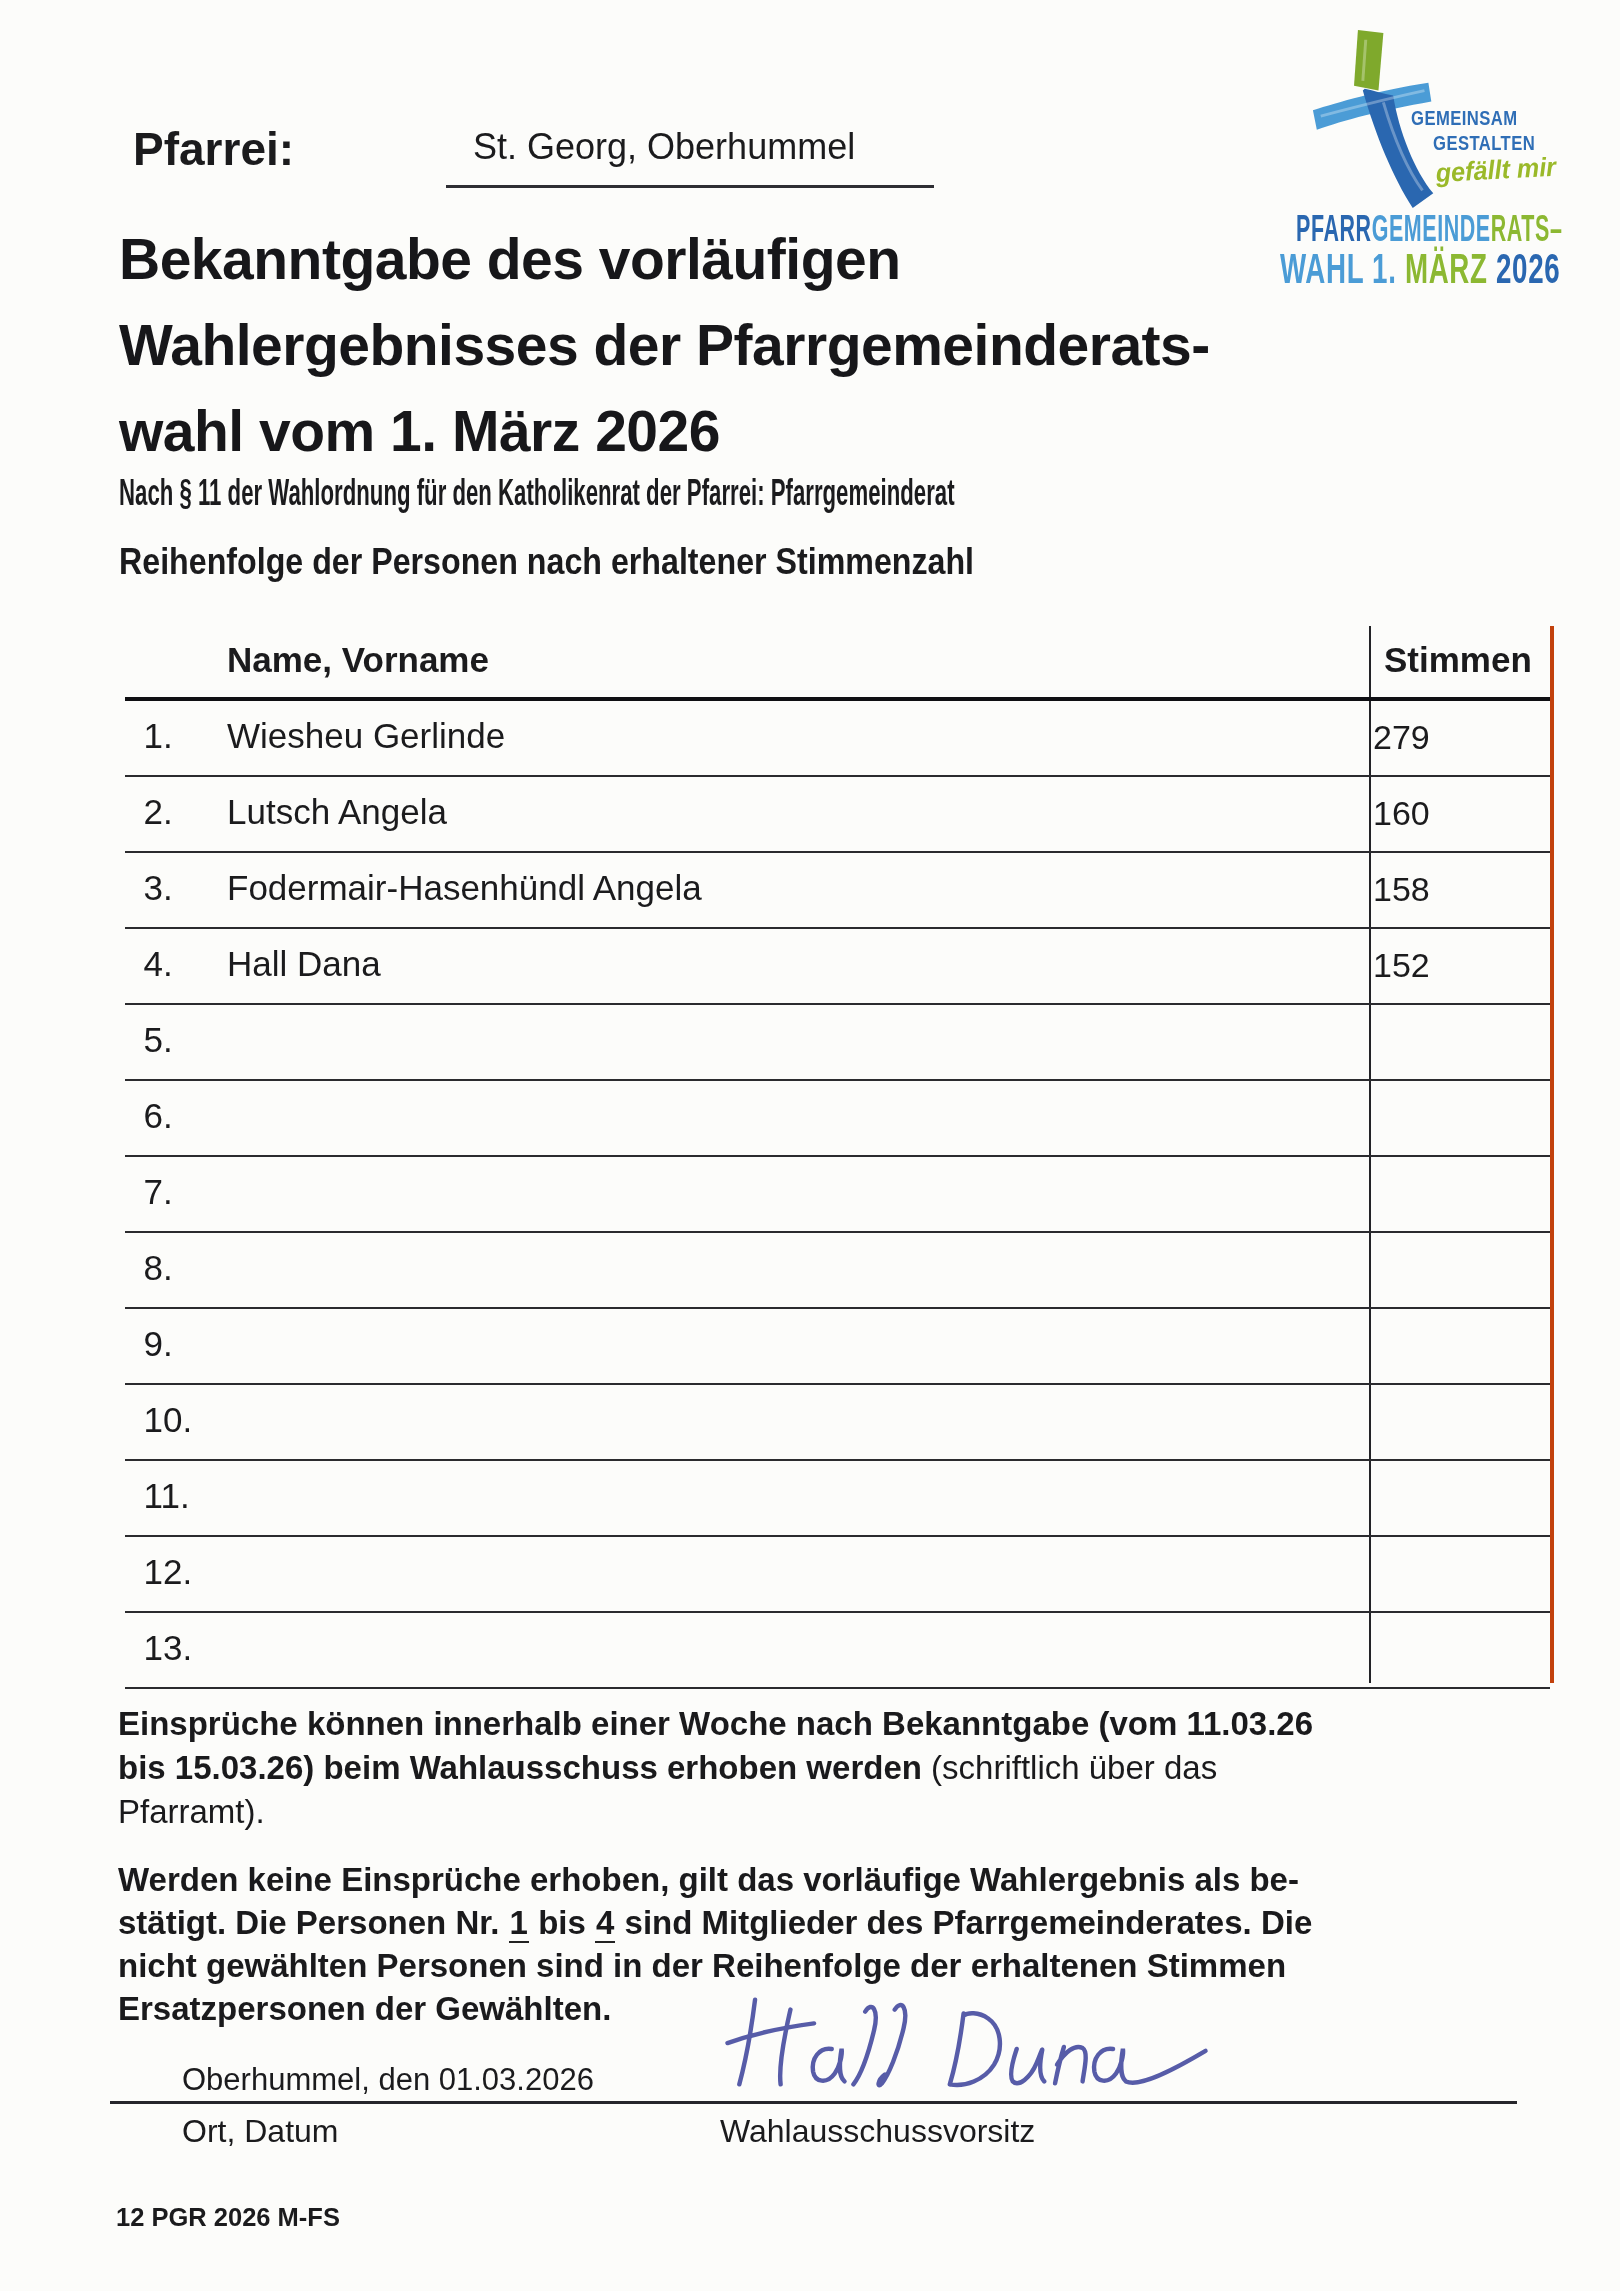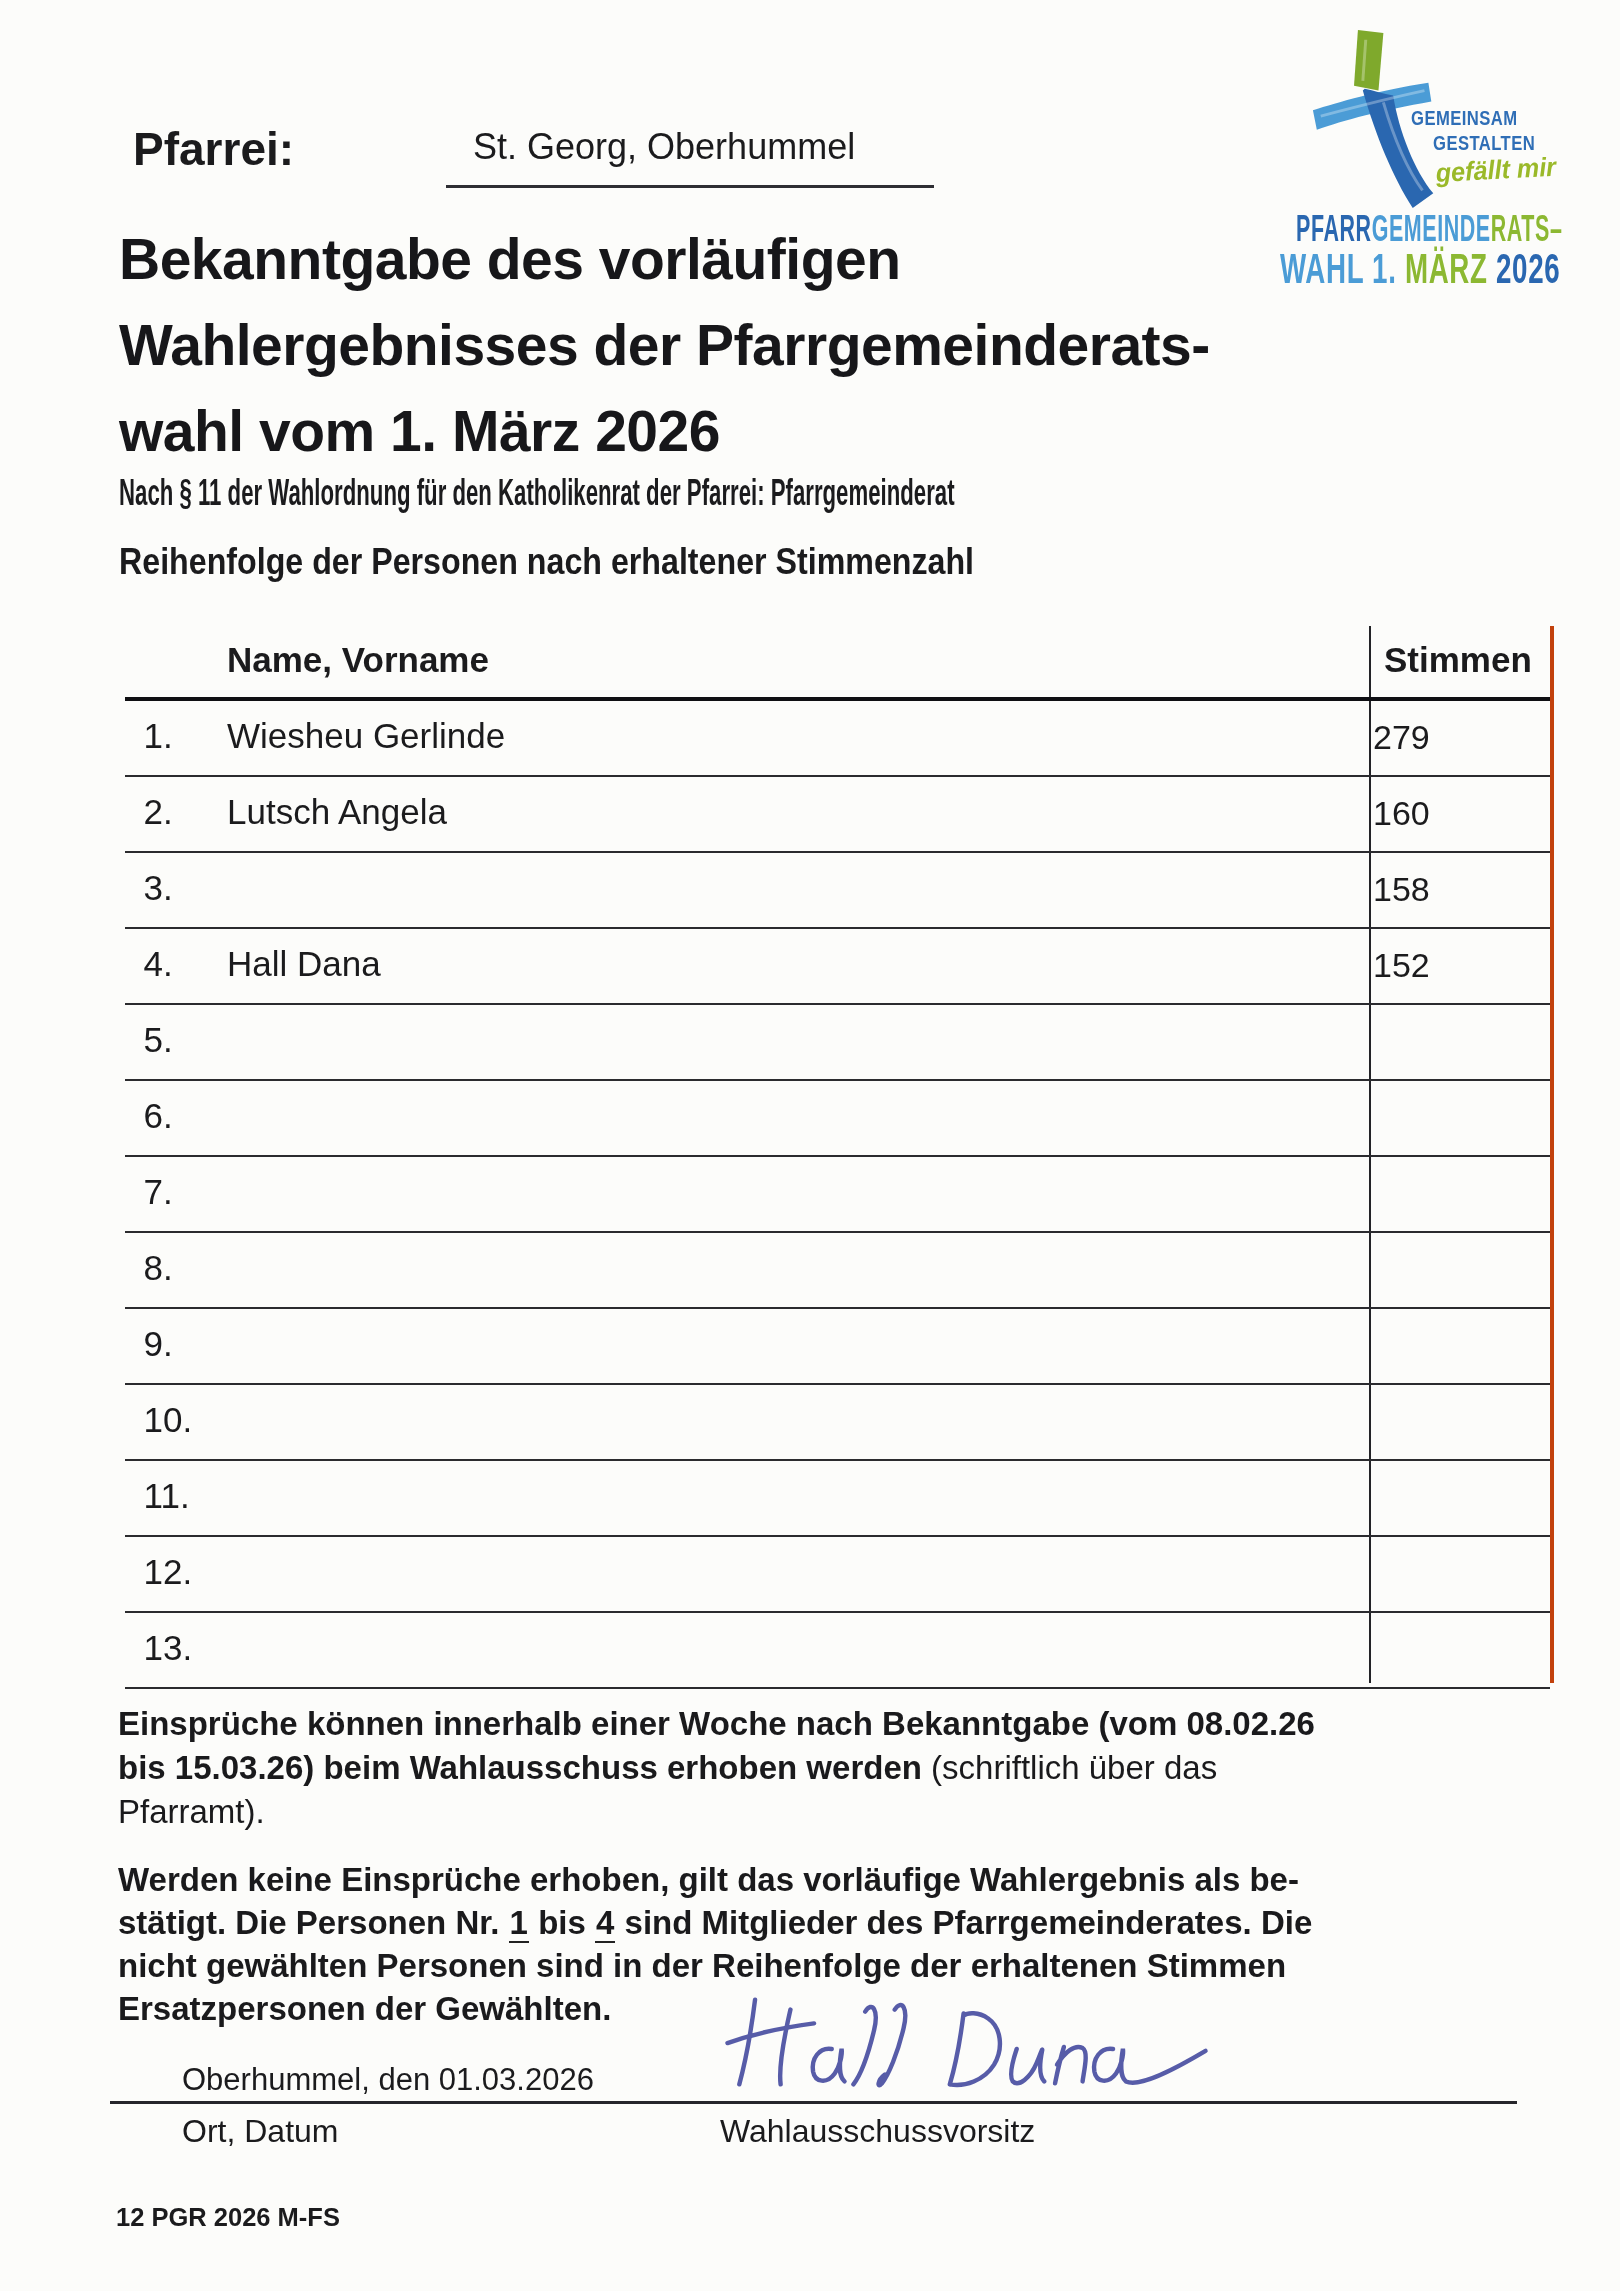--- a/index.html
+++ b/index.html
@@ -101,20 +101,21 @@
         <span class="nm">Wiesheu Gerlinde</span>
         <span class="vt">279</span>
       </div>
     <div class="trow">
         <span class="nr">2.</span>
         <span class="nm">Lutsch Angela</span>
         <span class="vt">160</span>
       </div>
     <div class="trow">
         <span class="nr">3.</span>
+        <span class="nm">Fodermair-Hasenhündl Angela</span>
         <span class="vt">158</span>
       </div>
     <div class="trow">
         <span class="nr">4.</span>
         <span class="nm">Hall Dana</span>
         <span class="vt">152</span>
       </div>
     <div class="trow">
         <span class="nr">5.</span>
         <span class="nm"></span>
@@ -156,21 +157,21 @@
         <span class="vt"></span>
       </div>
     <div class="trow">
         <span class="nr">13.</span>
         <span class="nm"></span>
         <span class="vt"></span>
       </div>
   </div>
 
   <div class="abs para p1">
-    <div><span>Einsprüche können innerhalb einer Woche nach Bekanntgabe (vom 08.02.26</span></div>
+    <div><span>Einsprüche können innerhalb einer Woche nach Bekanntgabe (vom 11.03.26</span></div>
     <div><span>bis 15.03.26) beim Wahlausschuss erhoben werden</span><span class="reg"> (schriftlich über das</span></div>
     <div><span class="reg">Pfarramt).</span></div>
   </div>
 
   <div class="abs para p2">
     <div><span>Werden keine Einsprüche erhoben, gilt das vorläufige Wahlergebnis als be-</span></div>
     <div><span>stätigt. Die Personen Nr. </span><span class="u">1</span><span> bis </span><span class="u">4</span><span> sind Mitglieder des Pfarrgemeinderates. Die</span></div>
     <div><span>nicht gewählten Personen sind in der Reihenfolge der erhaltenen Stimmen</span></div>
     <div><span>Ersatzpersonen der Gewählten.</span></div>
   </div>

